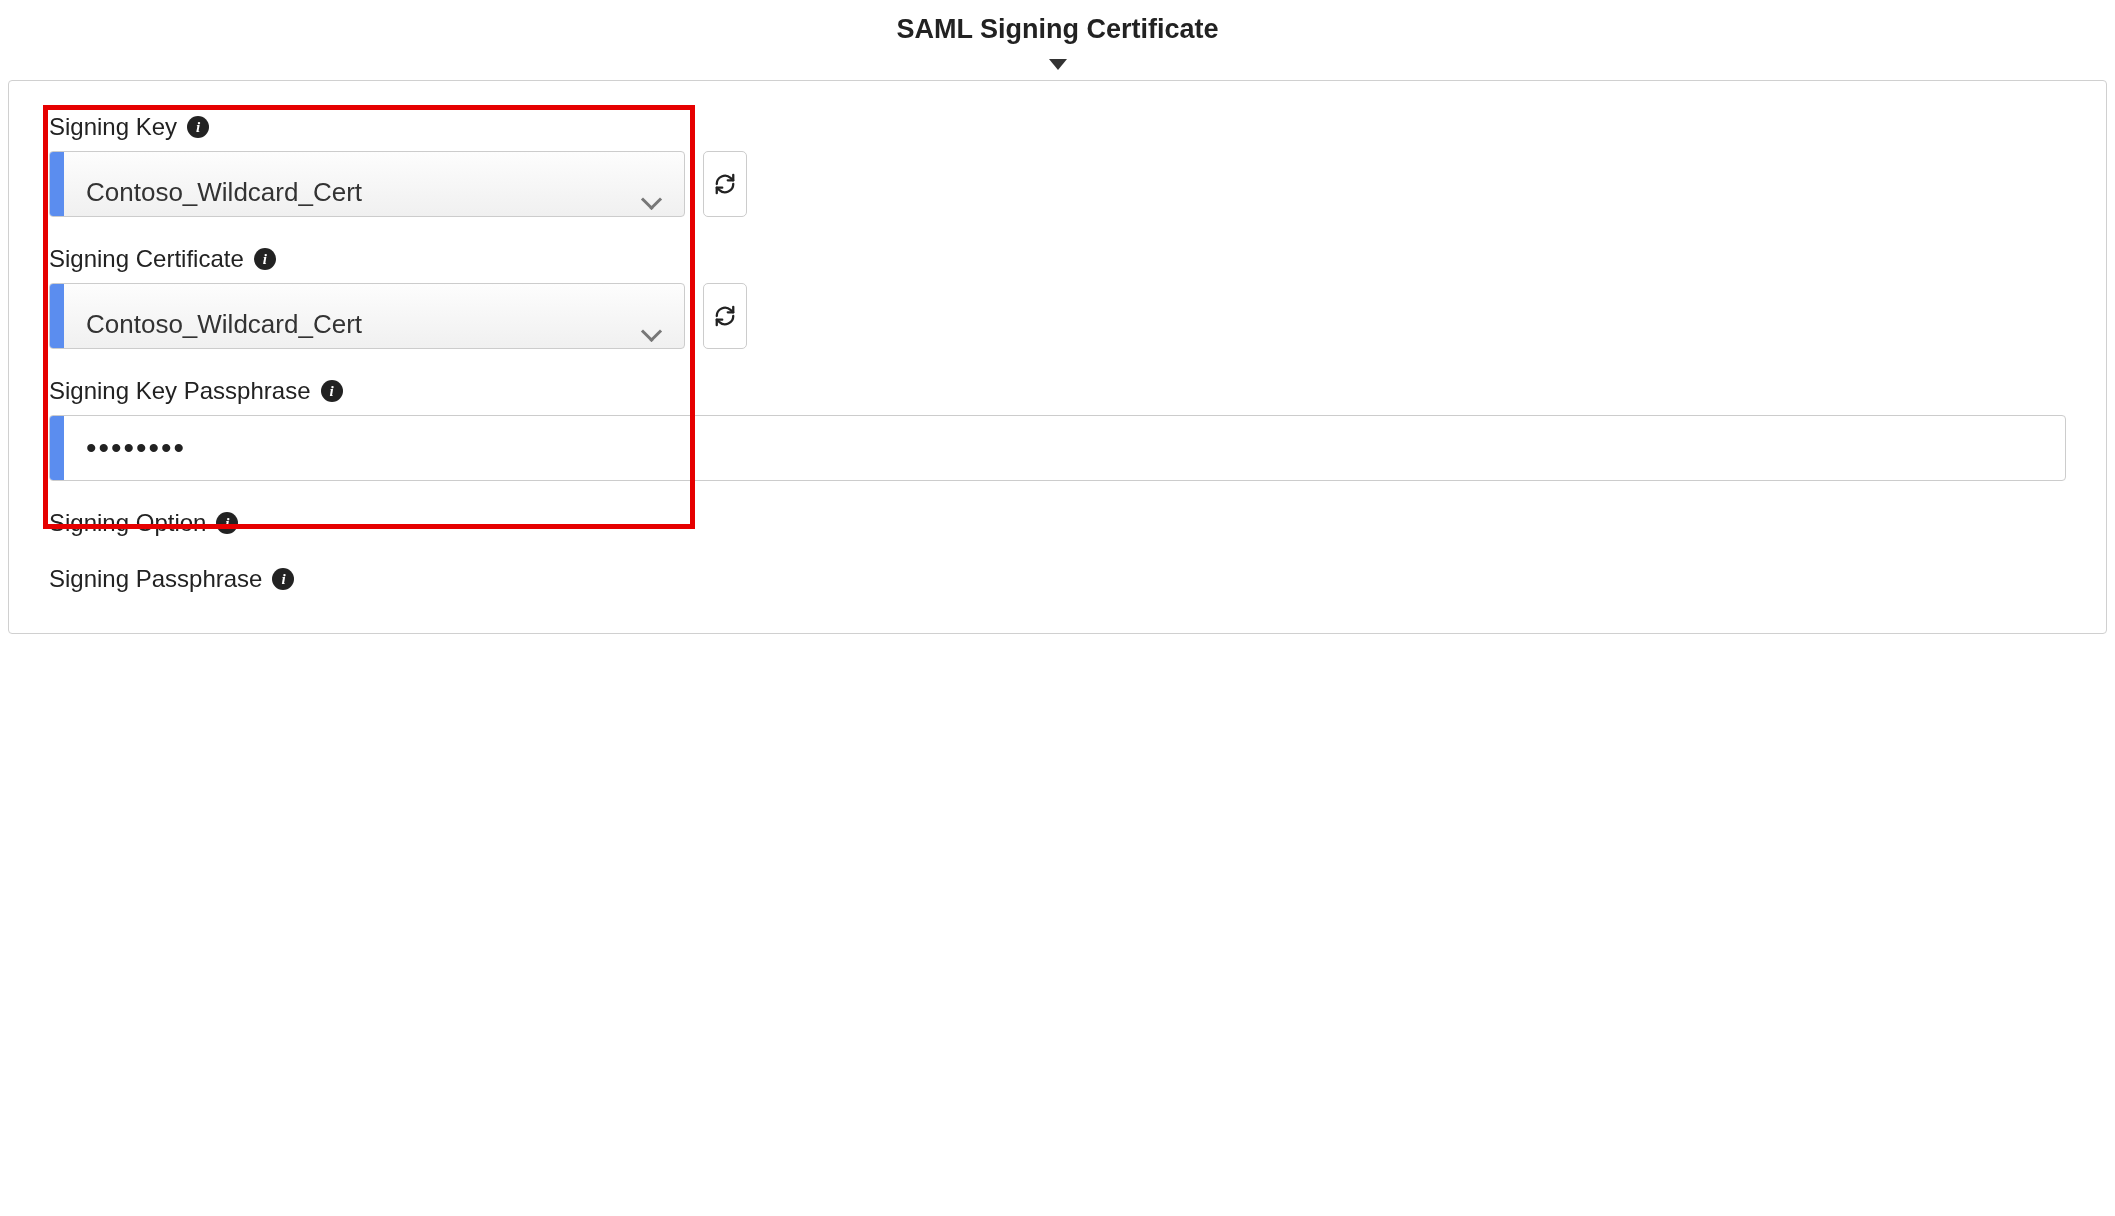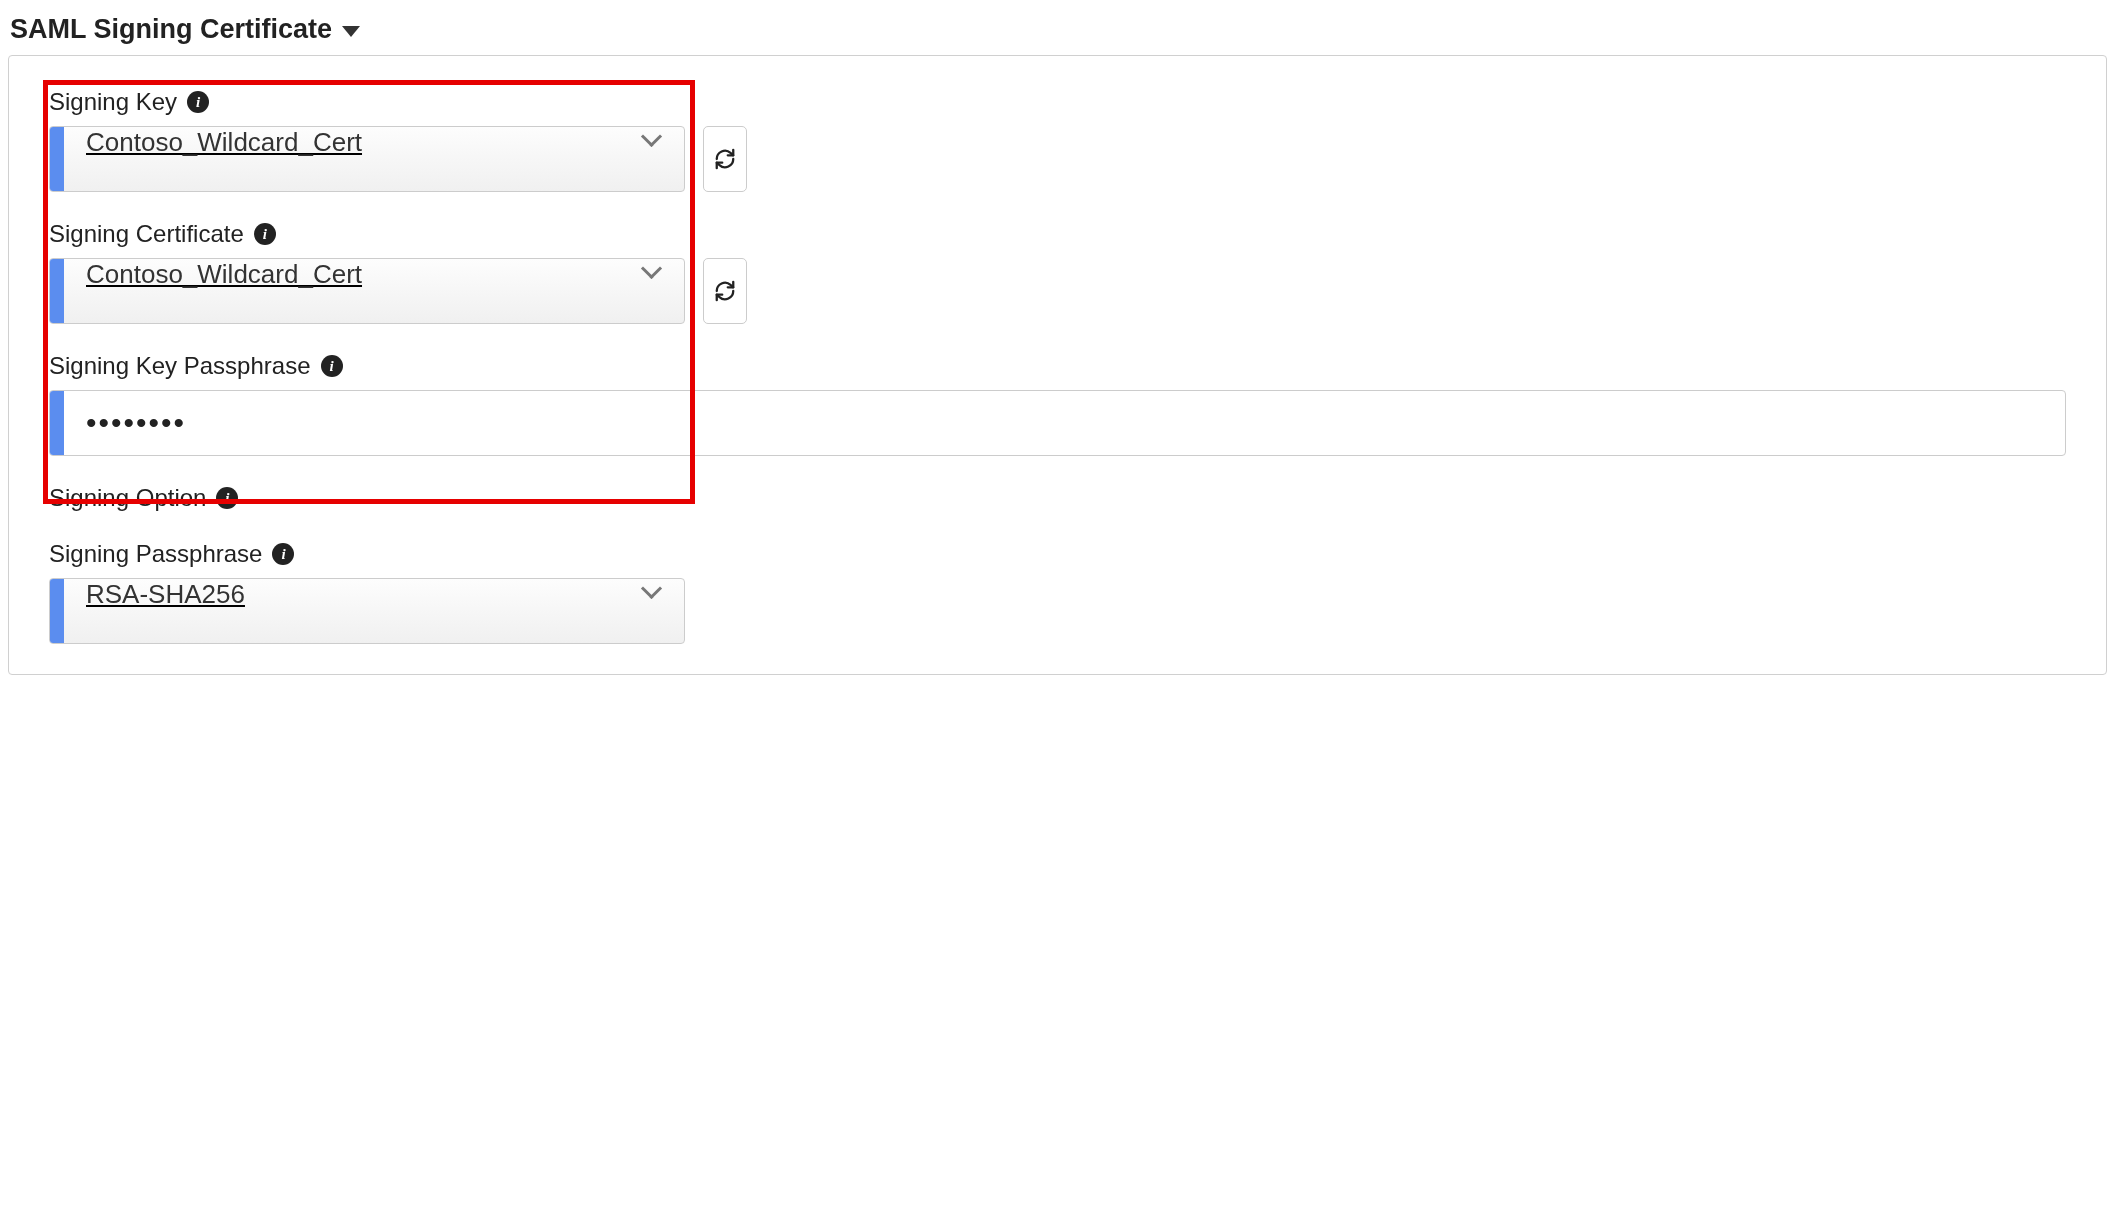--- a/index.html
+++ b/index.html
@@ -10,20 +10,21 @@
     body {
       font-family: -apple-system, BlinkMacSystemFont, "Segoe UI", Helvetica, Arial, sans-serif;
       background: #fff;
       padding: 8px;
     }
     .section-header {
       display: flex;
       align-items: center;
       gap: 10px;
       padding: 6px 2px 10px 2px;
+      flex-direction: column;
     }
     .section-title {
       font-size: 27px;
       font-weight: 700;
       color: #222;
     }
     .caret-down {
       width: 0;
       height: 0;
       border-left: 9px solid transparent;
@@ -92,25 +93,24 @@
       height: 66px;
     }
     .blue-bar {
       width: 14px;
       background: #5b8def;
       flex: 0 0 14px;
     }
     .select-inner {
       flex: 1;
       display: flex;
-      align-items: flex-start;
+      align-items: flex-end;
       justify-content: space-between;
-      padding: 0 24px 0 22px;
+      padding: 0 24px 8px 22px;
       cursor: pointer;
-      text-decoration: underline;
     }
     .select-value {
       font-size: 26px;
       color: #333;
     }
     .chevron-down {
       width: 18px;
       height: 18px;
       position: relative;
     }
@@ -245,24 +245,15 @@
       <span class="form-label">Signing Option</span>
       <span class="info-icon">i</span>
     </div>
   </div>
 
   <div class="form-group" style="margin-bottom:0">
     <div class="form-label-row">
       <span class="form-label">Signing Passphrase</span>
       <span class="info-icon">i</span>
     </div>
-    <div class="control-row">
-      <div class="select-wrap">
-        <div class="blue-bar"></div>
-        <div class="select-inner">
-          <span class="select-value">RSA-SHA256</span>
-          <span class="chevron-down"></span>
-        </div>
-      </div>
-    </div>
   </div>
 
 </div>
 
 </body></html>

